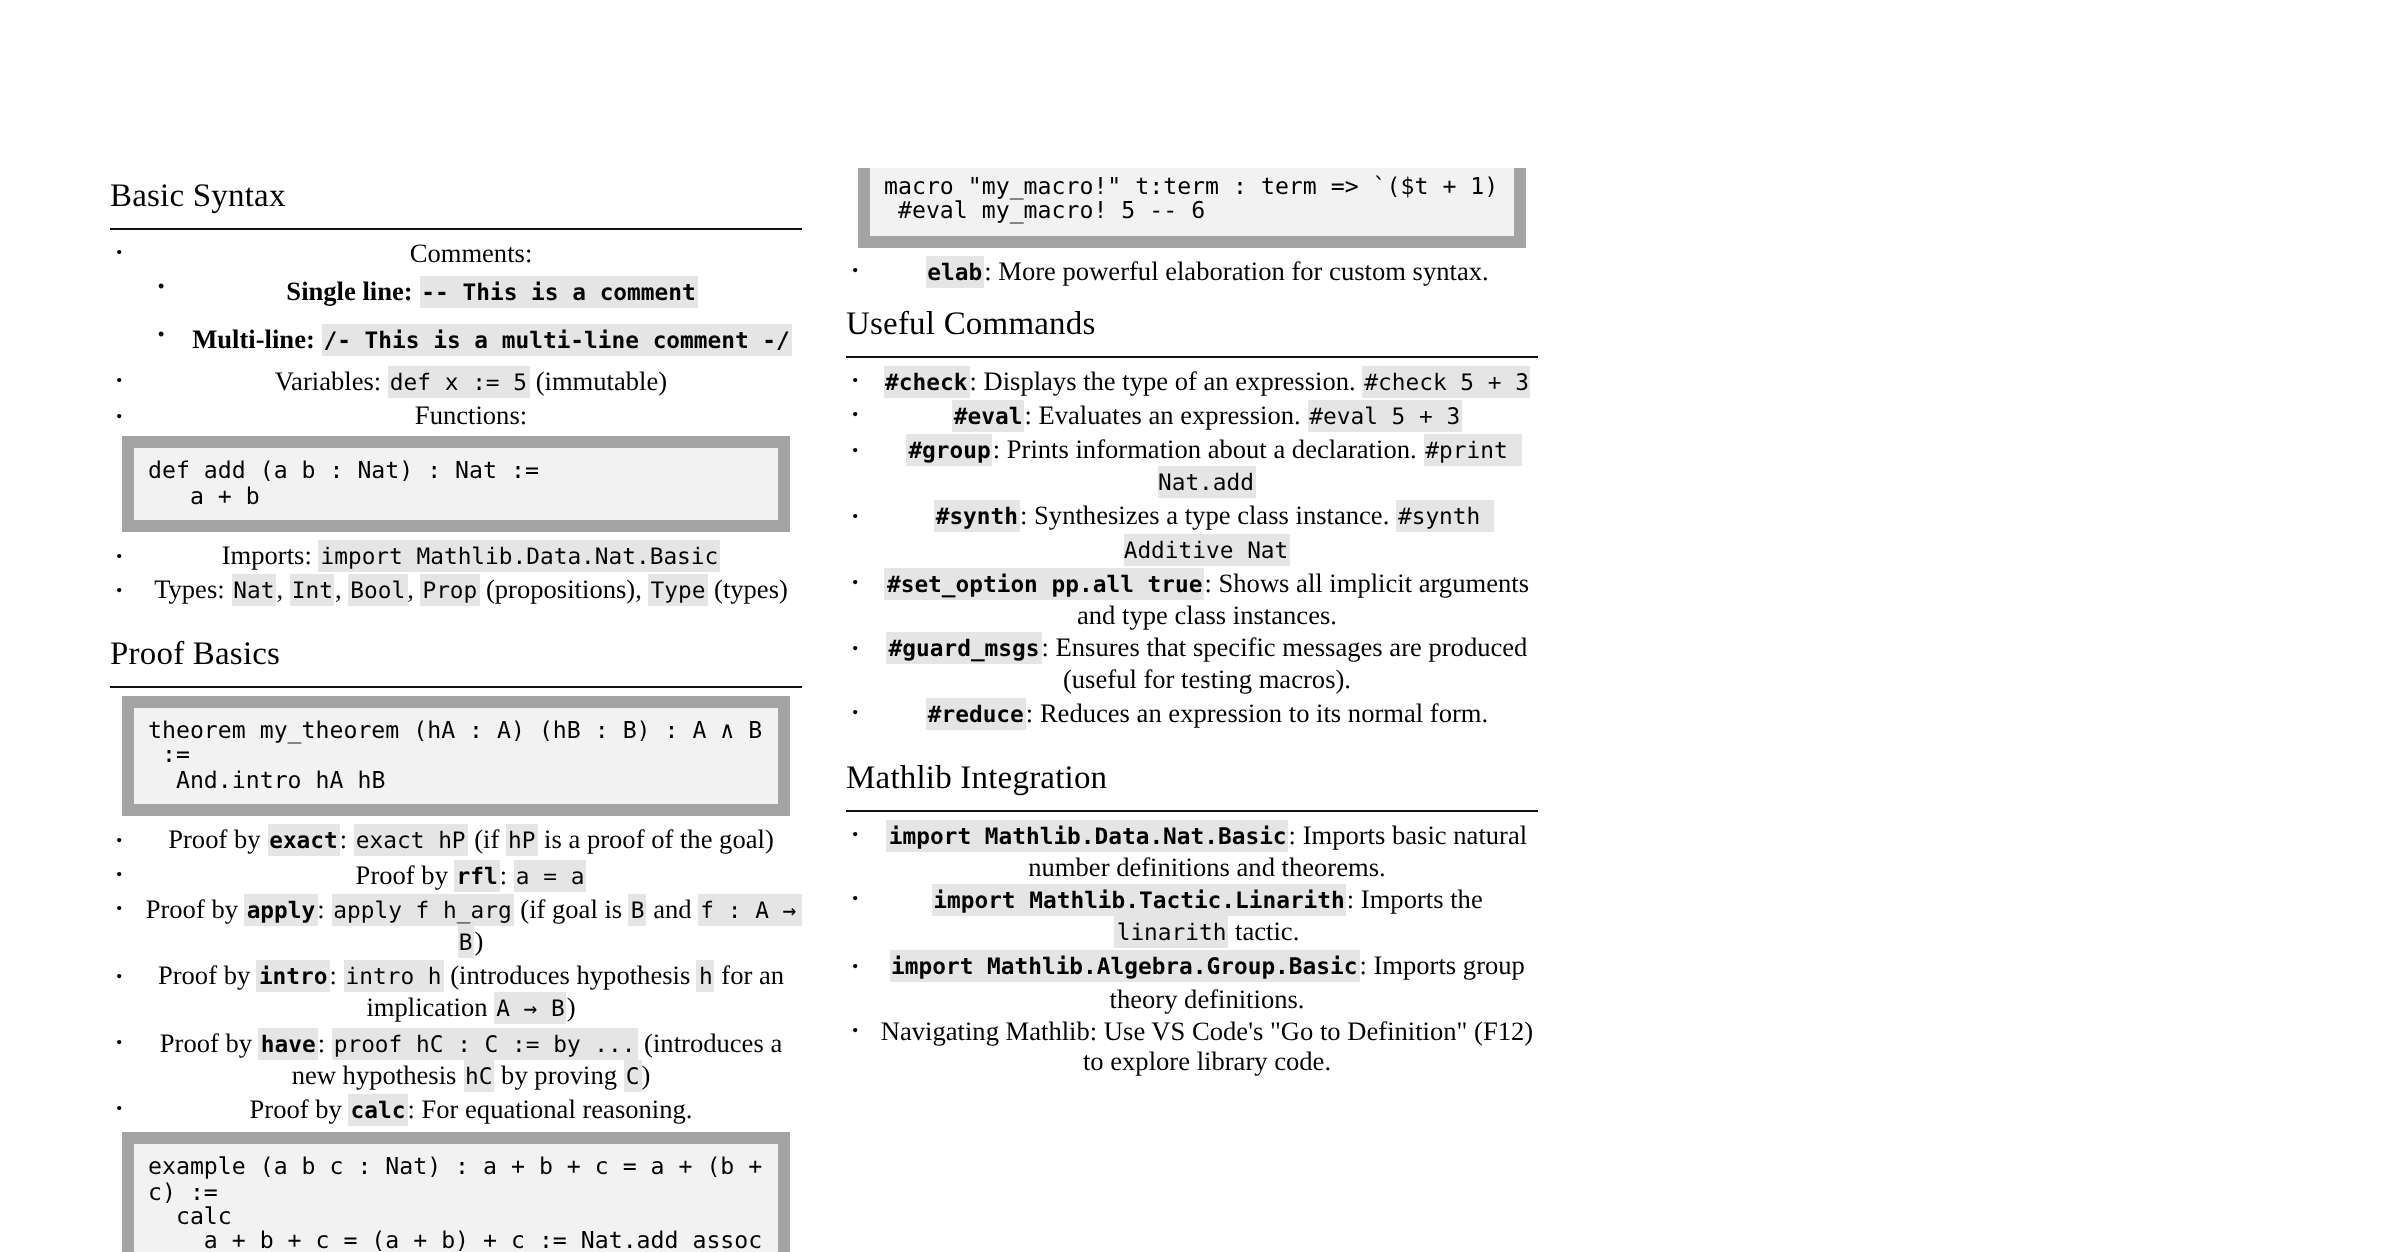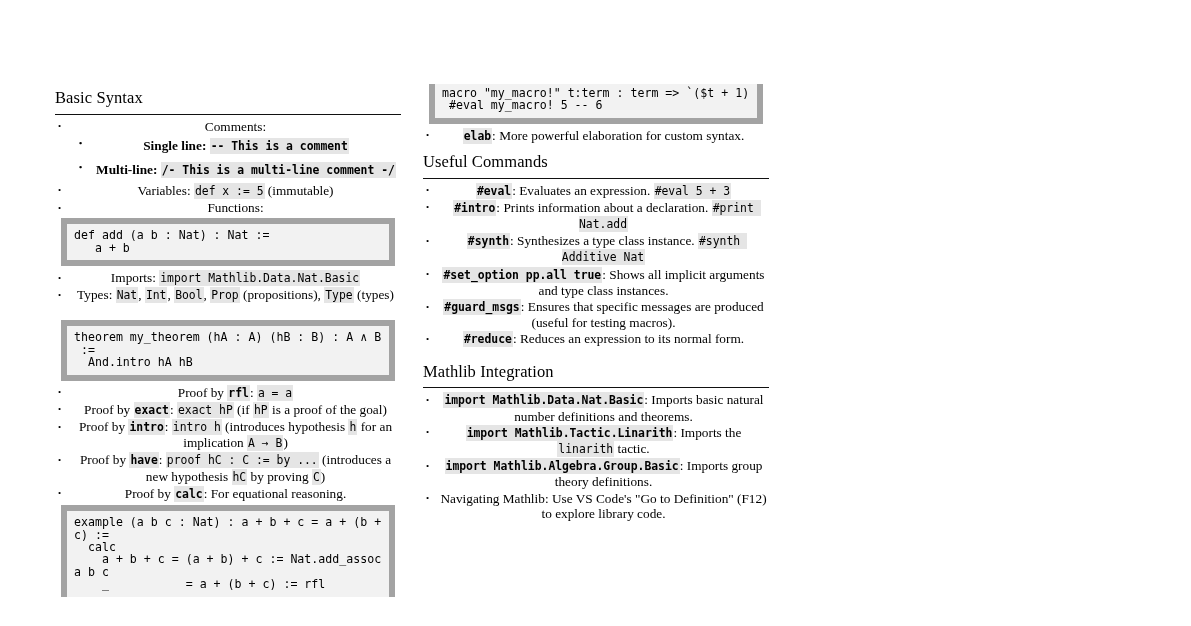--- a/index.html
+++ b/index.html
@@ -165,32 +165,36 @@
         <code class="ic">import Mathlib.Data.Nat.Basic</code>
       </li>
       <li>
         <span>Types:</span>
         <code class="ic">Nat</code><span>, </span><code class="ic">Int</code><span>, </span><code class="ic">Bool</code><span>, </span><code class="ic">Prop</code><span> (propositions), </span><code class="ic">Type</code><span> (types)</span>
       </li>
     </ul>
 
     <div class="spacer-md"></div>
 
+    <h2 class="section">Proof Basics</h2>
 
 
     <pre class="block">theorem my_theorem (hA : A) (hB : B) : A ∧ B
  :=
   And.intro hA hB</pre>
 
     <ul class="lst">
       <li>
+        <span>Proof by </span><code class="ic b">exact</code><span>: </span><code class="ic">exact hP</code><span> (if </span><code class="ic">hP</code><span> is a proof of the goal)</span>
+      </li>
+      <li>
         <span>Proof by </span><code class="ic b">rfl</code><span>: </span><code class="ic">a = a</code>
       </li>
       <li>
-        <span>Proof by </span><code class="ic b">exact</code><span>: </span><code class="ic">exact hP</code><span> (if </span><code class="ic">hP</code><span> is a proof of the goal)</span>
+        <span>Proof by </span><code class="ic b">apply</code><span>: </span><code class="ic">apply f h_arg</code><span> (if goal is </span><code class="ic">B</code><span> and </span><code class="ic">f : A → B</code><span>)</span>
       </li>
       <li>
         <span>Proof by </span><code class="ic b">intro</code><span>: </span><code class="ic">intro h</code><span> (introduces hypothesis </span><code class="ic">h</code><span> for an implication </span><code class="ic">A → B</code><span>)</span>
       </li>
       <li>
         <span>Proof by </span><code class="ic b">have</code><span>: </span><code class="ic">proof hC : C := by ...</code><span> (introduces a new hypothesis </span><code class="ic">hC</code><span> by proving </span><code class="ic">C</code><span>)</span>
       </li>
       <li>
         <span>Proof by </span><code class="ic b">calc</code><span>: </span><span>For equational reasoning.</span>
       </li>
@@ -215,24 +219,27 @@
         <code class="ic b">elab</code><span>: </span><span>More powerful elaboration for custom syntax.</span>
       </li>
     </ul>
 
     <div class="spacer-sm"></div>
 
     <h2 class="section">Useful Commands</h2>
 
     <ul class="lst">
       <li>
+        <code class="ic b">#check</code><span>: </span><span>Displays the type of an expression.</span> <code class="ic">#check 5 + 3</code>
+      </li>
+      <li>
         <code class="ic b">#eval</code><span>: </span><span>Evaluates an expression.</span> <code class="ic">#eval 5 + 3</code>
       </li>
       <li>
-        <code class="ic b">#intro</code><span>: </span><span>Prints information about a declaration.</span> <code class="ic">#print Nat.add</code>
+        <code class="ic b">#group</code><span>: </span><span>Prints information about a declaration.</span> <code class="ic">#print Nat.add</code>
       </li>
       <li>
         <code class="ic b">#synth</code><span>: </span><span>Synthesizes a type class instance.</span> <code class="ic">#synth Additive Nat</code>
       </li>
       <li>
         <code class="ic b">#set_option pp.all true</code><span>: </span><span>Shows all implicit arguments and type class instances.</span>
       </li>
       <li>
         <code class="ic b">#guard_msgs</code><span>: </span><span>Ensures that specific messages are produced (useful for testing macros).</span>
       </li>

